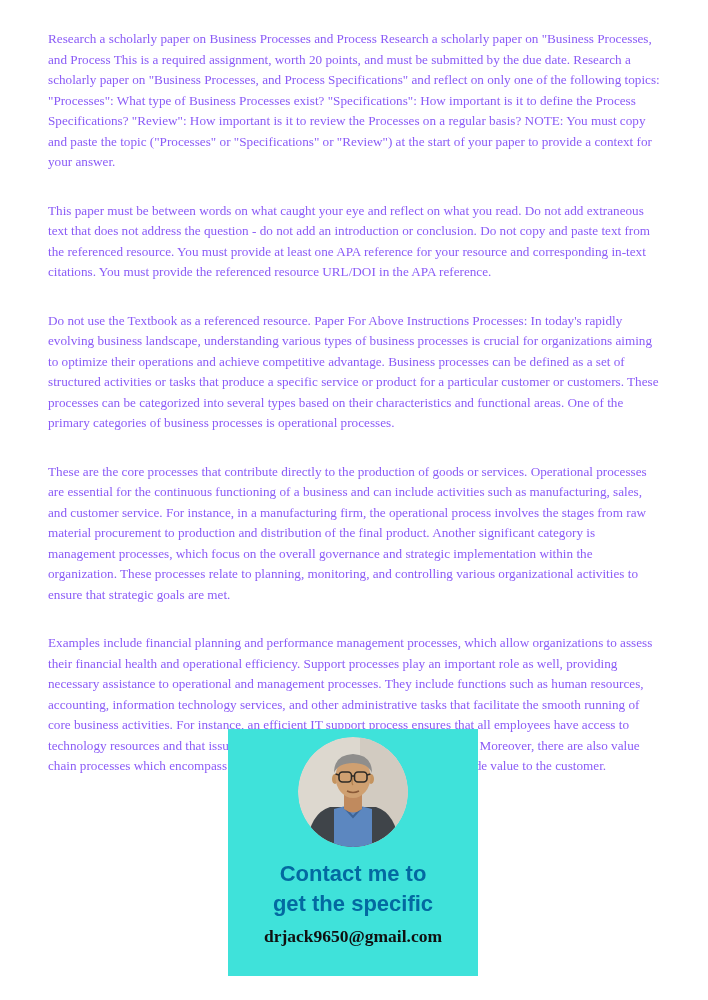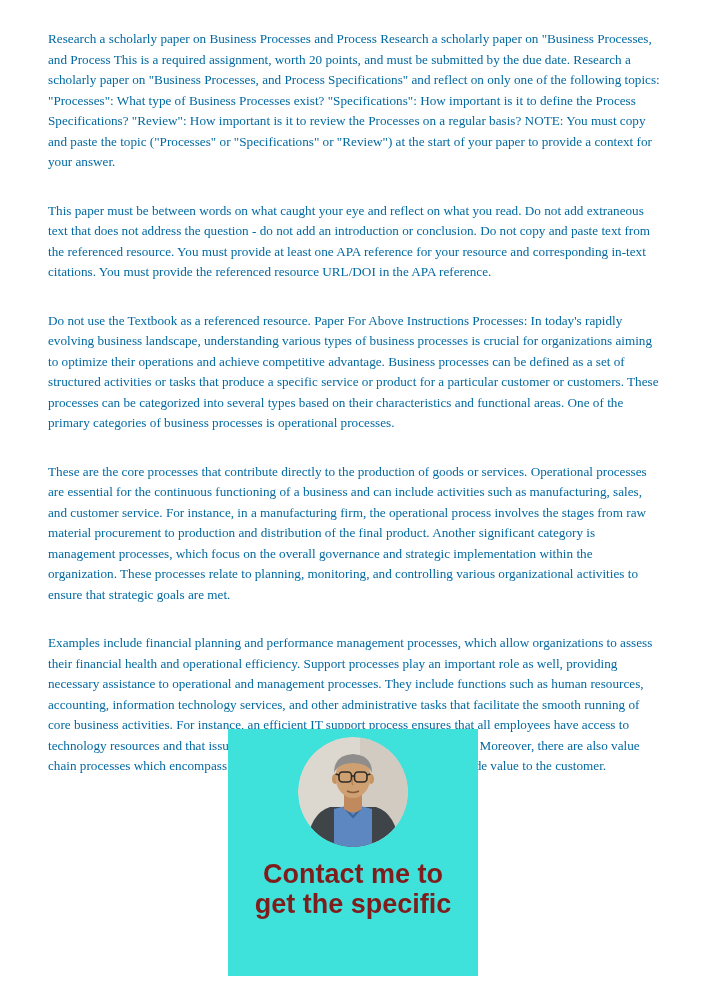--- a/index.html
+++ b/index.html
@@ -12,21 +12,21 @@
     overflow: hidden;
     font-family: "Liberation Serif", serif;
   }
   .doc-text {
     position: absolute;
     left: 48px;
     top: 29px;
     width: 614px;
     font-size: 13.2px;
     line-height: 20.5px;
-    color: #0369a1;
+    color: #8b5cf6;
     text-align: left;
   }
   .doc-text p { margin: 0 0 28px 0; }
   .contact-card {
     position: absolute;
     left: 228px;
     top: 729px;
     width: 250px;
     height: 247px;
     background: #3FE2DA;
@@ -38,23 +38,23 @@
     width: 110px;
     height: 110px;
     border-radius: 50%;
     overflow: hidden;
     margin-top: 8px;
     flex: 0 0 auto;
   }
   .contact-heading {
     font-family: "Liberation Sans", sans-serif;
     font-weight: 700;
-    font-size: 27px;
+    font-size: 22px;
     line-height: 30px;
-    color: #7f1d1d;
+    color: #0369a1;
     text-align: center;
     margin-top: 12px;
   }
   .contact-email {
     font-family: "Liberation Serif", serif;
     font-weight: 700;
     font-size: 17.5px;
     color: #101010;
     text-align: center;
     margin-top: 7px;
@@ -99,15 +99,16 @@
           <line x1="69" y1="38" x2="72.5" y2="37" stroke="#2e2a26" stroke-width="1.4"></line>
           <path d="M55 41 q-2 5 0 7" stroke="#b1804f" stroke-width="1.3" fill="none"></path>
           <path d="M49 54 q6 3 12 0" stroke="#8a5a38" stroke-width="1.4" fill="none"></path>
         </g>
       </svg>
     </div>
     <div class="contact-heading">
       <div>Contact me to</div>
       <div>get the specific</div>
     </div>
+    <div class="contact-email">drjack9650@gmail.com</div>
   </div>
 
 </div>
 
 </body></html>

